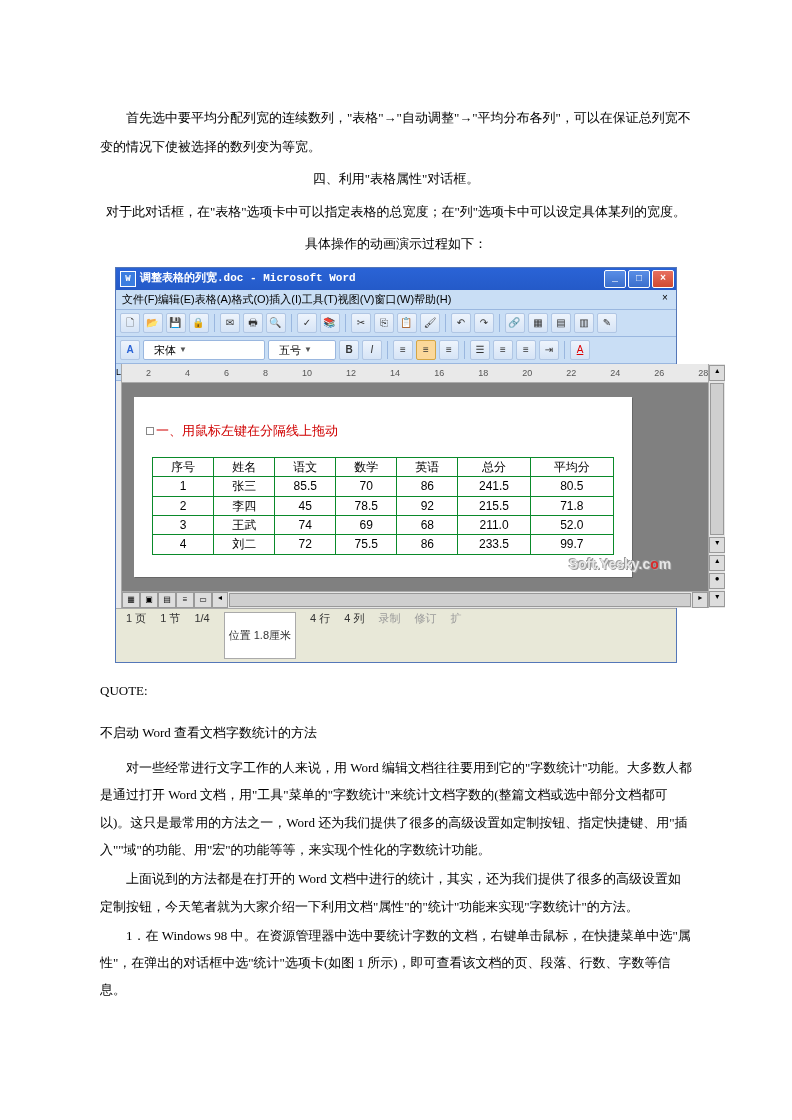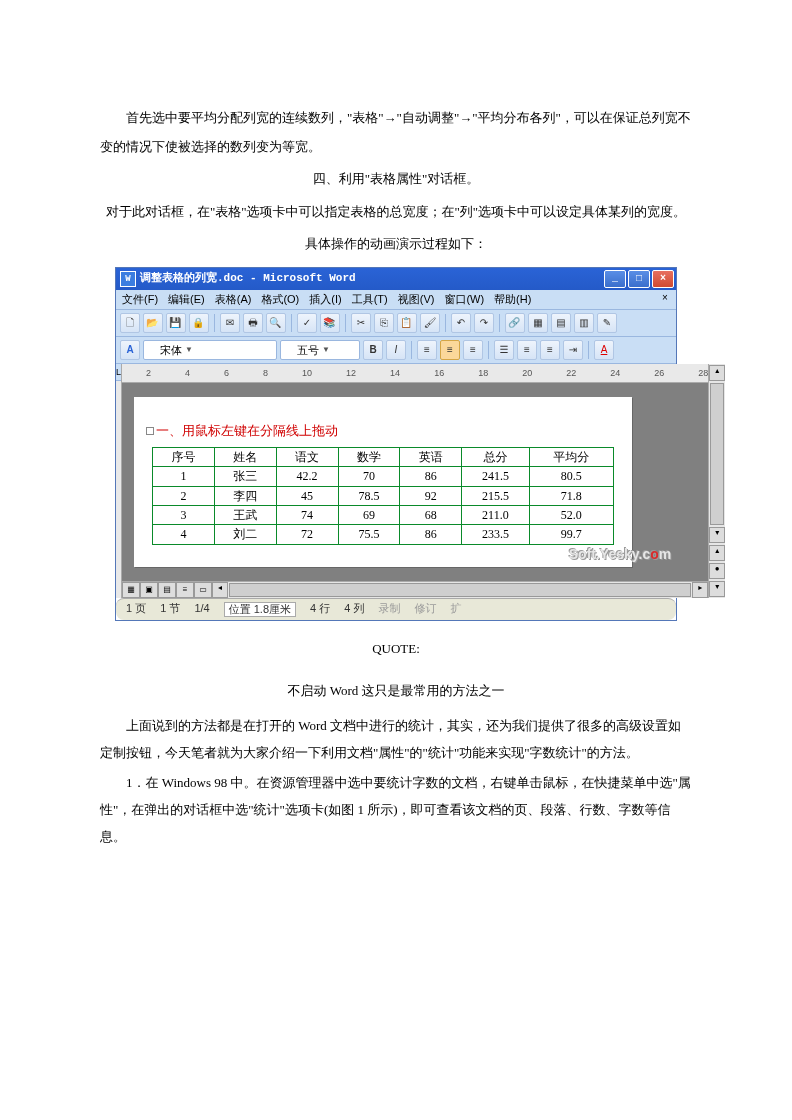--- a/index.html
+++ b/index.html
@@ -52,21 +52,21 @@
     width:20px; height:16px; border:1px solid #fff;
     background:linear-gradient(#5a8ee6,#3a6ecc);
     display:inline-flex; align-items:center; justify-content:center;
     color:#fff; font-size:10px; font-weight:bold;
     border-radius:2px;
   }
   .titlebar .winbtn.close { background:linear-gradient(#e87060,#d04a30); }
   .menubar {
     background:#c9def5;
     padding:3px 6px;
-    display:flex; gap:10px; align-items:center;
+    display:flex; align-items:center;
     border-bottom:1px solid #9ab7df;
     position: relative;
   }
   .menubar span { color:#000; }
   .menubar .menu-x {
     position:absolute; right:4px; top:2px;
     width:14px; height:14px; font-size:10px; text-align:center;
   }
   .toolbar {
     background:#c9def5;
@@ -77,21 +77,21 @@
   .tbtn {
     width:18px; height:18px; border:1px solid #b0c6e4;
     background:linear-gradient(#eef4fc,#d6e4f6);
     border-radius:2px;
     display:inline-flex; align-items:center; justify-content:center;
     font-size:10px; color:#333;
   }
   .tsep { width:1px; height:18px; background:#9ab7df; margin:0 2px; }
   .tsel {
     height:18px; border:1px solid #9ab7df; background:#fff;
-    display:inline-flex; align-items:center; padding:0 16px; font-size:11px;
+    display:inline-flex; align-items:center; padding:0 10px; font-size:11px;
     border-radius:2px;
   }
   .tsel .dd { margin-left:3px; font-size:8px; color:#555; }
   .tbtn.active { background:#fbd89a; border-color:#d4a646; }
   .docarea-wrap { display:flex; background:#808080; }
   .vruler {
     width:20px; background:#e9e9e9; border-right:1px solid #aaa;
   }
   .doccol { flex:1; display:flex; flex-direction:column; }
   .hruler {
@@ -103,22 +103,22 @@
   .paper {
     background:#fff; padding:26px 18px 22px 18px;
     width:462px; box-shadow:1px 1px 0 #666;
   }
   .redline { color:#d00000; font-family:"SimSun"; font-size:13px; margin-left:4px; display:inline-block; position:relative;}
   .redline::before{
     content:""; position:absolute; left:-10px; top:4px; width:6px;height:6px;
     border:1px solid #888;
   }
   .greentable {
-    border-collapse:collapse; margin-top:8px; width:100%;
-    font-family:Liberation Serif, serif; font-size:12px;
+    border-collapse:collapse; margin-top:18px; width:100%;
+    font-family:Liberation Sans, sans-serif; font-size:12px;
   }
   .greentable th, .greentable td {
     border:1.5px solid #0a8a2a; padding:2px 4px; text-align:center;
   }
   .greentable th { font-weight:normal; }
   .watermark {
     position:absolute; right:37px; bottom:18px;
     font-family: Arial, sans-serif; font-size:14px; font-weight:bold;
     color:#e6e6e6; text-shadow:1px 1px 0 #999, -1px -1px 0 #999;
   }
@@ -132,26 +132,26 @@
   .scrollbar-h {
     height:16px; background:#e6e6e6; border-top:1px solid #aaa;
     display:flex; align-items:center;
   }
   .viewbtns { display:flex; }
   .viewbtns .vb { width:16px;height:14px; border:1px solid #999; background:#ddd; font-size:8px; display:flex;align-items:center;justify-content:center;}
   .scrollbar-h .sbtn { width:14px;height:14px; border:1px solid #999; background:#ddd; font-size:8px; text-align:center;}
   .scrollbar-h .thumb { flex:1; height:12px; background:#cfcfcf; border:1px solid #999; margin:0 1px;}
   .statusbar {
     background:#e8e8d8; border-top:1px solid #aaa;
-    display:flex; gap:14px; padding:3px 10px; font-size:11px; color:#333;border-radius:8px;
+    display:flex; gap:14px; padding:3px 10px; font-size:11px; color:#333;
   }
   .statusbar .cell { white-space:nowrap; }
-  .statusbar .posbox { background:#fff; border:1px solid #aaa; padding:0 4px;}
+  .statusbar .posbox { background:#fff; border:1px solid #aaa; padding:16px 4px;}
   .statusbar .dim { color:#9a9a9a; }
-  .sec-title { text-align:center; margin: 14px 0 6px 0;}
+  .sec-title { margin: 14px 0 6px 0;}
   .body-para { text-indent:2em; line-height:2.1; margin:2px 0;}
 </style>
 </head>
 <body>
 
 <div class="page">
   <div class="para-left">首先选中要平均分配列宽的连续数列，"表格"→"自动调整"→"平均分布各列"，可以在保证总列宽不变的情况下使被选择的数列变为等宽。</div>
   <div class="para">四、利用"表格属性"对话框。</div>
   <div class="para-left" style="text-align:center; text-indent:0;">对于此对话框，在"表格"选项卡中可以指定表格的总宽度；在"列"选项卡中可以设定具体某列的宽度。</div>
   <div class="para">具体操作的动画演示过程如下：</div>
@@ -269,21 +269,21 @@
                     <th>数学</th>
                     <th>英语</th>
                     <th>总分</th>
                     <th>平均分</th>
                   </tr>
                 </thead>
               <tbody id="tbody">
                   <tr>
                     <td>1</td>
                     <td>张三</td>
-                    <td>42.2</td>
+                    <td>85.5</td>
                     <td>70</td>
                     <td>86</td>
                     <td>241.5</td>
                     <td>80.5</td>
                   </tr>
                   <tr>
                     <td>2</td>
                     <td>李四</td>
                     <td>45</td>
                     <td>78.5</td>
@@ -345,16 +345,17 @@
       <span class="cell posbox">位置 1.8厘米</span>
       <span class="cell">4 行</span>
       <span class="cell">4 列</span>
       <span class="cell dim">录制</span>
       <span class="cell dim">修订</span>
       <span class="cell dim">扩</span>
     </div>
   </div>
 
   <div class="sec-title">QUOTE:</div>
-  <div class="sec-title">不启动 Word 这只是最常用的方法之一</div>
+  <div class="sec-title">不启动 Word 查看文档字数统计的方法</div>
+  <div class="body-para">对一些经常进行文字工作的人来说，用 Word 编辑文档往往要用到它的"字数统计"功能。大多数人都是通过打开 Word 文档，用"工具"菜单的"字数统计"来统计文档字数的(整篇文档或选中部分文档都可以)。这只是最常用的方法之一，Word 还为我们提供了很多的高级设置如定制按钮、指定快捷键、用"插入""域"的功能、用"宏"的功能等等，来实现个性化的字数统计功能。</div>
   <div class="body-para">上面说到的方法都是在打开的 Word 文档中进行的统计，其实，还为我们提供了很多的高级设置如定制按钮，今天笔者就为大家介绍一下利用文档"属性"的"统计"功能来实现"字数统计"的方法。</div>
   <div class="body-para">1．在 Windows 98 中。在资源管理器中选中要统计字数的文档，右键单击鼠标，在快捷菜单中选"属性"，在弹出的对话框中选"统计"选项卡(如图 1 所示)，即可查看该文档的页、段落、行数、字数等信息。</div>
 </div>
 
 </body></html>

